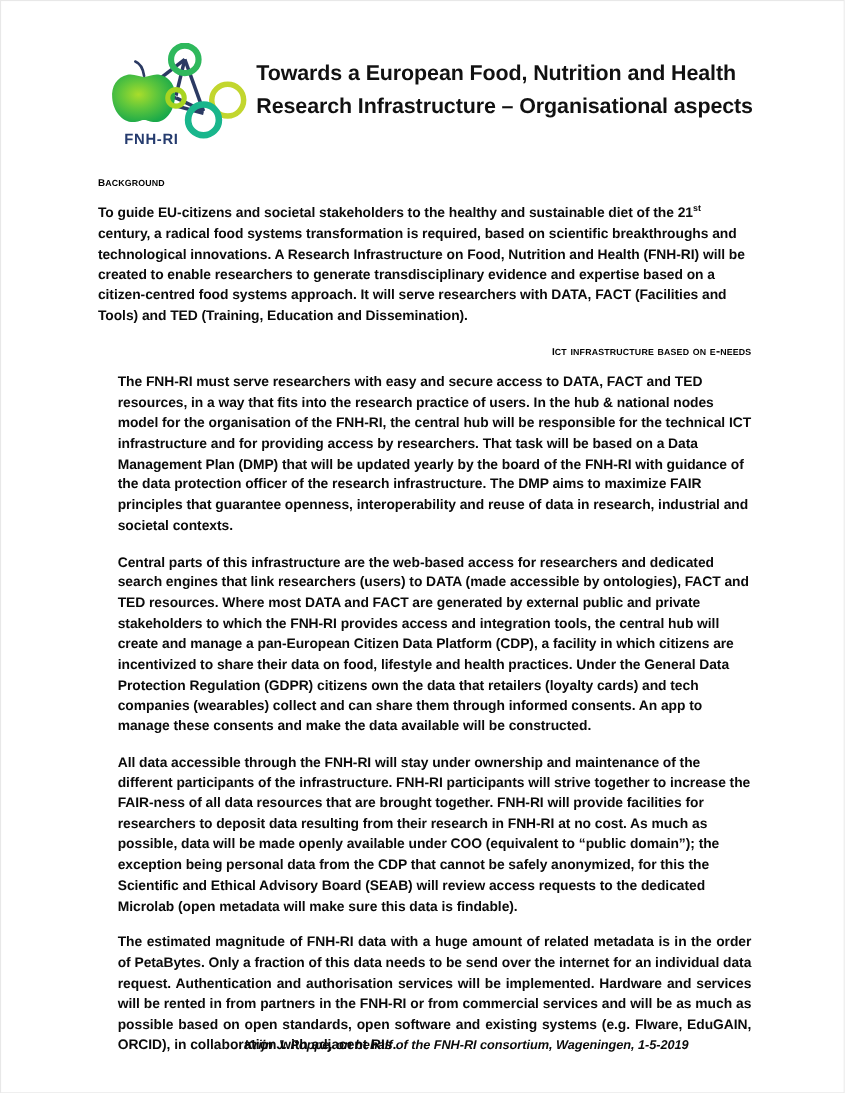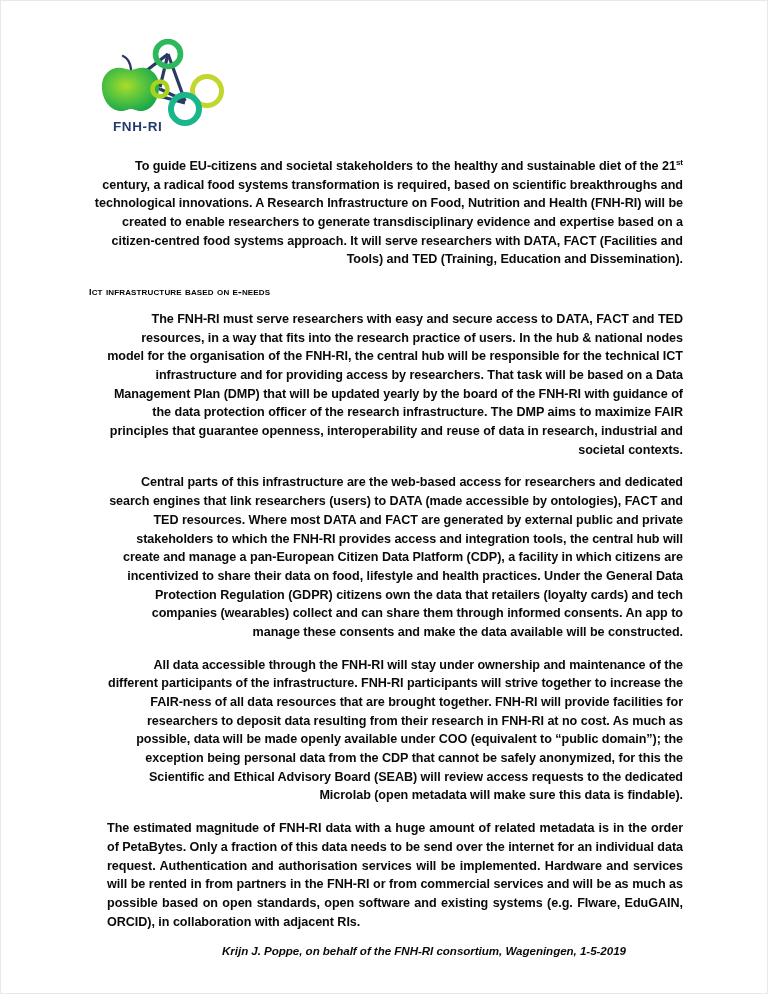--- a/index.html
+++ b/index.html
@@ -66,31 +66,31 @@
     font-weight: bold;
     margin: 0 0 11px 0;
     letter-spacing: 0.15px;
     font-variant: small-caps;
     text-transform: lowercase;
     color: #000;
     line-height: 1.2;
   }
   h2.section-head::first-letter { font-size: 13.2px; }
   .sec-gap-1 { margin-top: 0; }
-  .sec-gap-2 { margin-top: 19px; }
+  .sec-gap-2 { margin-top: 19px; text-align: right; }
   .sec-gap-3 { margin-top: 17px; }
 
   p.para {
     font-size: 12.6px;
     font-weight: bold;
     line-height: 1.485;
     margin: 0 0 14px 0;
     color: #0a0a0a;
     letter-spacing: -0.05px;
-    text-align: right;
+    text-align: left;
   }
   p.para.indented { margin-left: 18px; }
   p.para.justified { text-align: justify; }
   sup { font-size: 0.64em; vertical-align: super; line-height: 0; }
 
   
   .footer {
     position: absolute;
     left: 0;
     bottom: 36px;
@@ -148,24 +148,29 @@
         </g>
 
         <g>
           <circle cx="88" cy="70" r="14" fill="none" stroke="#19b68c" stroke-width="6"></circle>
         </g>
 
         <text x="16" y="92" font-family="Liberation Sans, sans-serif" font-size="13.5" font-weight="bold" fill="#253b6e" letter-spacing="0.6">FNH-RI</text>
       </svg>
     </div>
 
+    <div class="doc-title">
+      <span class="tl">Towards a European Food, Nutrition and Health</span>
+      <span class="tl">Research Infrastructure – Organisational aspects</span>
+    </div>
   </div>
 
   <div class="content">
 
+    <h2 class="section-head sec-gap-1">Background</h2>
     <p class="para">
       <span>To guide EU-citizens and societal stakeholders to the healthy and sustainable diet of the 21<sup>st</sup> century, a radical food systems transformation is required, based on scientific breakthroughs and technological innovations. A Research Infrastructure on Food, Nutrition and Health (FNH-RI) will be created to enable researchers to generate transdisciplinary evidence and expertise based on a citizen-centred food systems approach. It will serve researchers with DATA, FACT (Facilities and Tools) and TED (Training, Education and Dissemination).</span>
     </p>
 
     <h2 class="section-head sec-gap-2">ICT infrastructure based on e-needs</h2>
 
     <p class="para indented">The FNH-RI must serve researchers with easy and secure access to DATA, FACT and TED resources, in a way that fits into the research practice of users.  In the hub &amp; national nodes model for the organisation of the FNH-RI, the central hub will be responsible for the technical ICT infrastructure and for providing access by researchers. That task will be based on a Data Management Plan (DMP) that will be updated yearly by the board of the FNH-RI with guidance of the data protection officer of the research infrastructure. The DMP aims to maximize FAIR principles that guarantee openness, interoperability and reuse of data in research, industrial and societal contexts.</p>
 
     <p class="para indented">Central parts of this infrastructure are the web-based access for researchers and dedicated search engines that link researchers (users) to DATA (made accessible by ontologies), FACT and TED resources. Where most DATA and FACT are generated by external public and private stakeholders to which the FNH-RI provides access and integration tools, the central hub will create and manage a pan-European Citizen Data Platform (CDP), a facility in which citizens are incentivized to share their data on food, lifestyle and health practices. Under the General Data Protection Regulation (GDPR) citizens own the data that retailers (loyalty cards) and tech companies (wearables) collect and can share them through informed consents. An app to manage these consents and make the data available will be constructed.</p>
 

